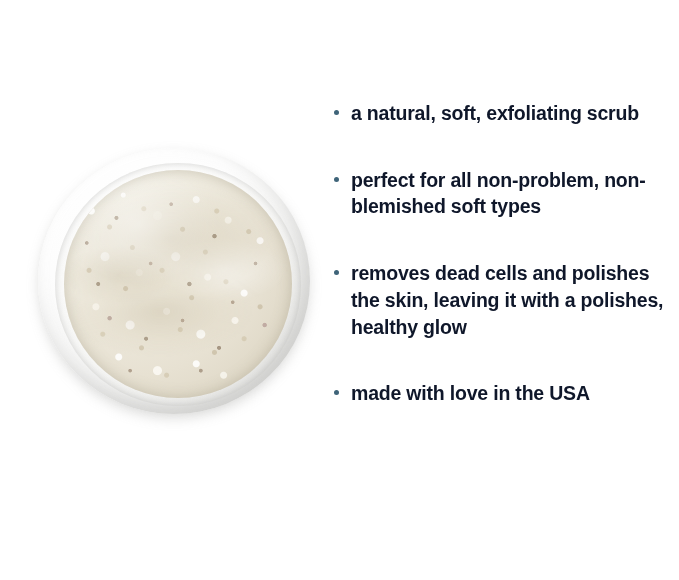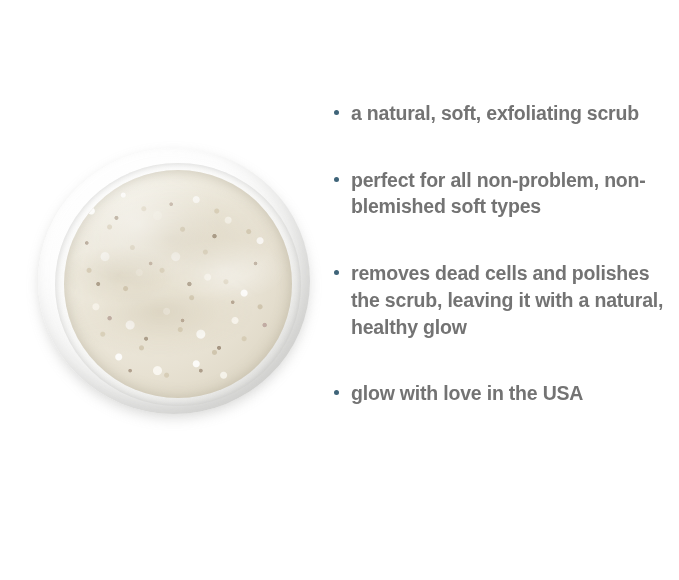--- a/index.html
+++ b/index.html
@@ -206,21 +206,21 @@
     flex: 0 0 auto;
     width: 5px;
     height: 5px;
     border-radius: 50%;
     background: #3f6479;
     margin-top: 10px;
     margin-right: 12px;
   }
 
   .feature-text {
-    color: #737373;
+    color: #0f172a;
     font-family: "Liberation Sans", sans-serif;
     font-size: 19.5px;
     font-weight: bold;
     line-height: 1.37;
     letter-spacing: -0.2px;
   }
 </style>
 </head>
 <body>
 
@@ -247,23 +247,23 @@
       <span class="feature-text">a natural, soft, exfoliating scrub</span>
     </li>
 
     <li class="feature-item">
       <span class="bullet-dot"></span>
       <span class="feature-text">perfect for all non-problem, non-blemished soft types</span>
     </li>
 
     <li class="feature-item">
       <span class="bullet-dot"></span>
-      <span class="feature-text">removes dead cells and polishes the scrub, leaving it with a natural, healthy glow</span>
-    </li>
-
-    <li class="feature-item">
-      <span class="bullet-dot"></span>
-      <span class="feature-text">glow with love in the USA</span>
+      <span class="feature-text">removes dead cells and polishes the skin, leaving it with a polishes, healthy glow</span>
+    </li>
+
+    <li class="feature-item">
+      <span class="bullet-dot"></span>
+      <span class="feature-text">made with love in the USA</span>
     </li>
 
   </ul>
 
 </div>
 
 </body></html>

